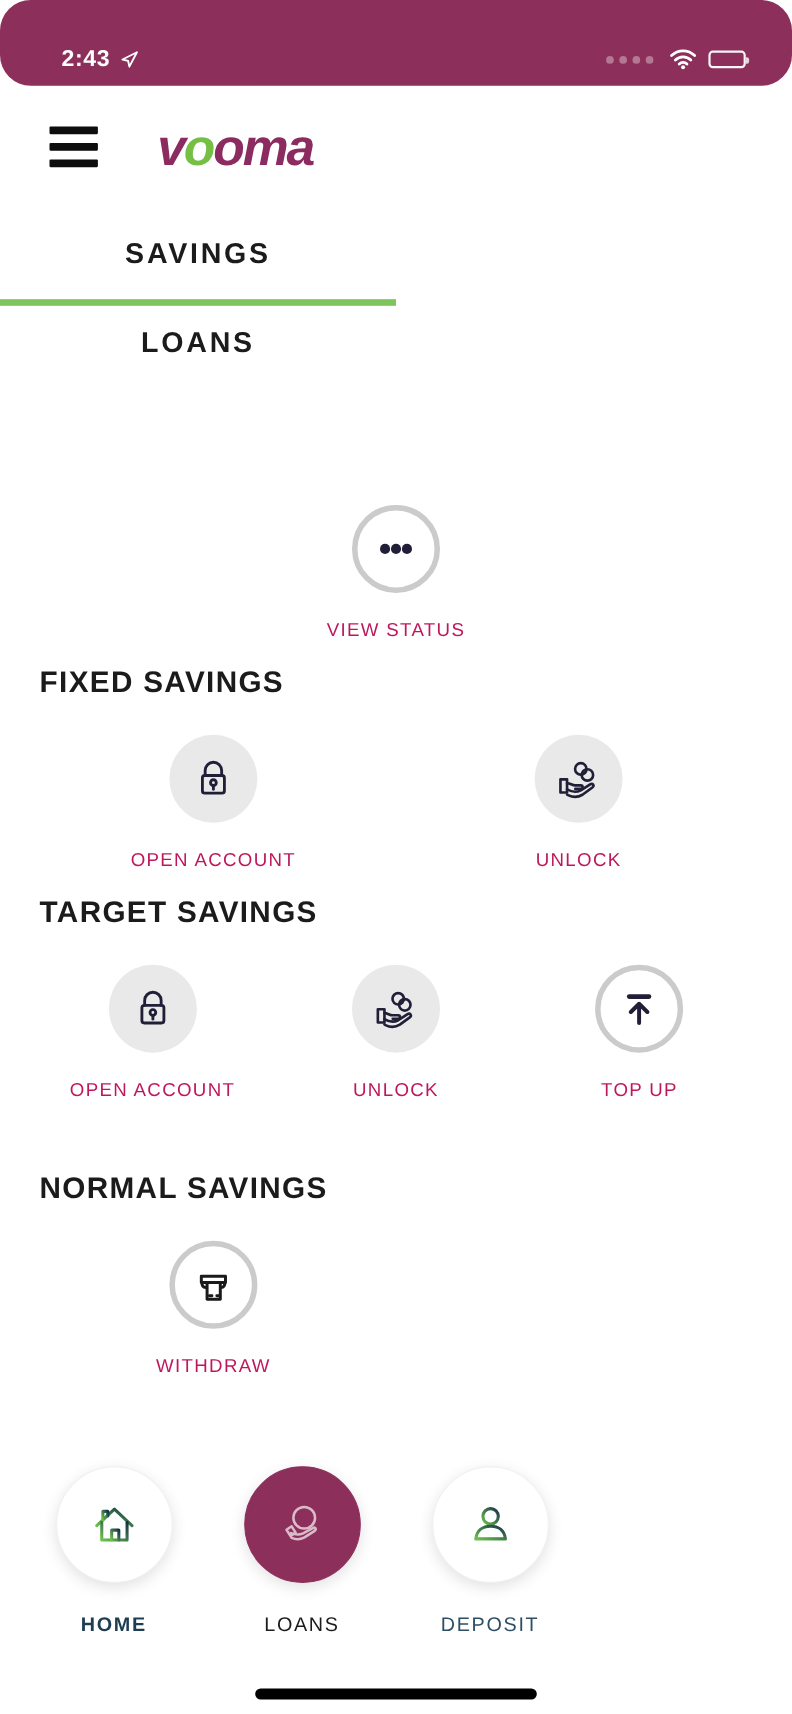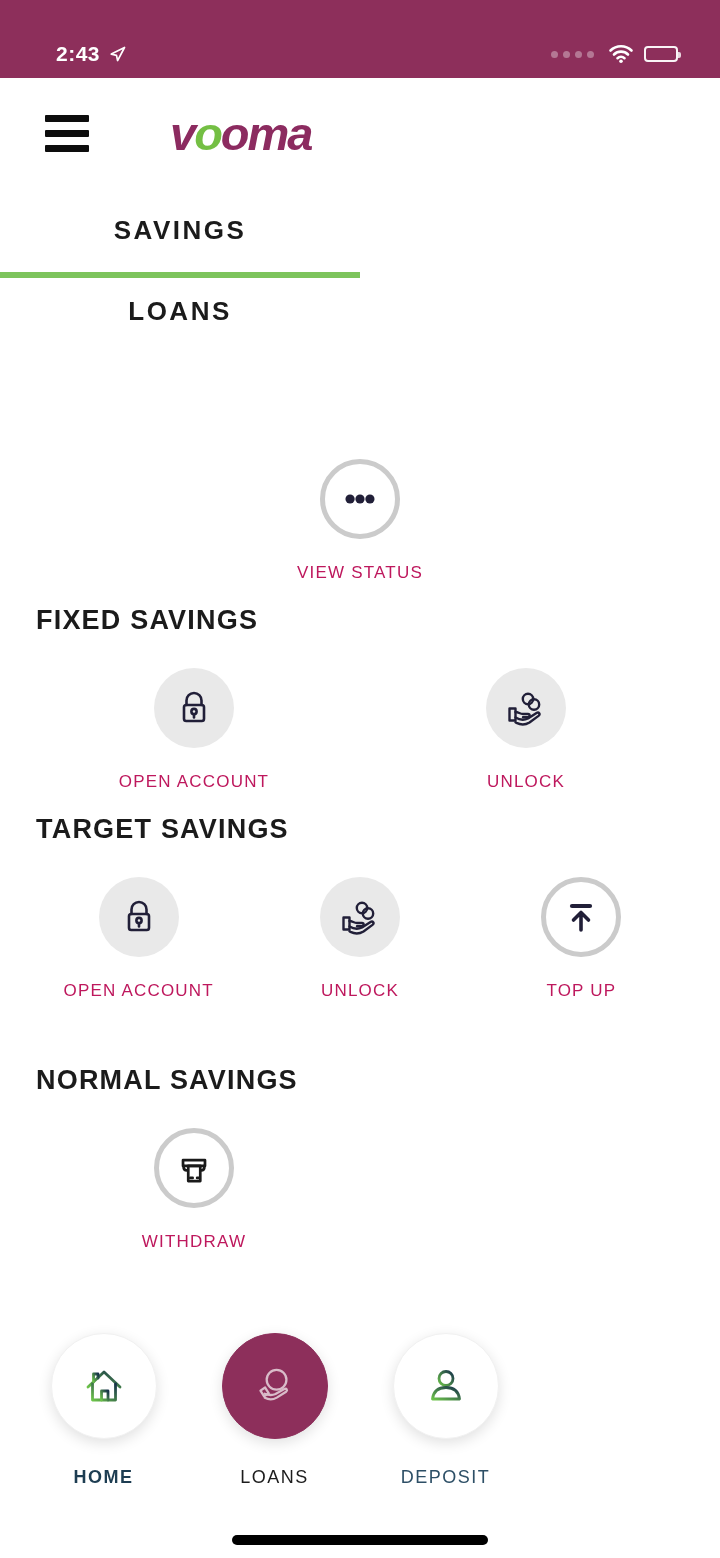--- a/index.html
+++ b/index.html
@@ -8,35 +8,35 @@
     --navy-icon:#211f38;
     --ink:#1b1b1b;
     --nav-text-active:#1d3d52;
     --nav-text-wallet:#2d4f66;
   }
   *{margin:0;padding:0;box-sizing:border-box;}
   html,body{width:720px;background:#fff;font-family:"Liberation Sans",sans-serif;}
   body{position:relative;height:1558px;overflow:hidden;}
 
   
-  .status-bar{height:78px;background:var(--maroon);display:flex;align-items:center;justify-content:space-between;padding:30px 42px 0 56px;color:#fff;}
+  .status-bar{height:78px;background:var(--maroon);display:flex;align-items:center;justify-content:space-between;padding:30px 42px 0 56px;color:#fff;border-radius:28px;}
   .sb-left{display:flex;align-items:center;gap:8px;}
   .sb-time{font-size:21px;font-weight:700;letter-spacing:.5px;}
   .sb-right{display:flex;align-items:center;gap:10px;}
   .cell-dots{display:flex;gap:5px;margin-right:4px;}
   .cell-dots i{width:7px;height:7px;border-radius:50%;background:rgba(255,255,255,.35);}
   .battery{position:relative;width:34px;height:16px;border:2px solid rgba(255,255,255,.95);border-radius:4px;padding:2px;}
   .battery .level{width:100%;height:100%;background:#fff;border-radius:1.5px;}
   .battery:after{content:"";position:absolute;right:-5px;top:4px;width:3px;height:6px;background:rgba(255,255,255,.8);border-radius:0 2px 2px 0;}
 
   
   .header{display:flex;align-items:center;padding:32px 0 12px 45px;}
   .hamburger{width:44px;display:flex;flex-direction:column;gap:8px;cursor:pointer;}
   .hamburger i{height:7px;background:#0d0d0d;border-radius:1px;}
-  .logo{margin-left:81px;font-size:47px;font-weight:800;font-style:italic;letter-spacing:-2px;line-height:1;}
+  .logo{margin-left:54px;font-size:47px;font-weight:800;font-style:italic;letter-spacing:-2px;line-height:1;}
   .logo .lv,.logo .lo2,.logo .lma{color:#8c2b60;}
   .logo .lo1{color:#74bf44;}
 
   
   .tabs{display:flex;margin-top:28px;flex-direction:column;}
   .tab{width:50%;text-align:center;padding:18px 0 26px;font-size:26px;font-weight:700;letter-spacing:2.5px;color:var(--ink);cursor:pointer;border-bottom:6px solid transparent;}
   .tab.active{border-bottom-color:var(--green);}
 
   
   .view-status{margin-top:100px;display:flex;flex-direction:column;align-items:center;}

